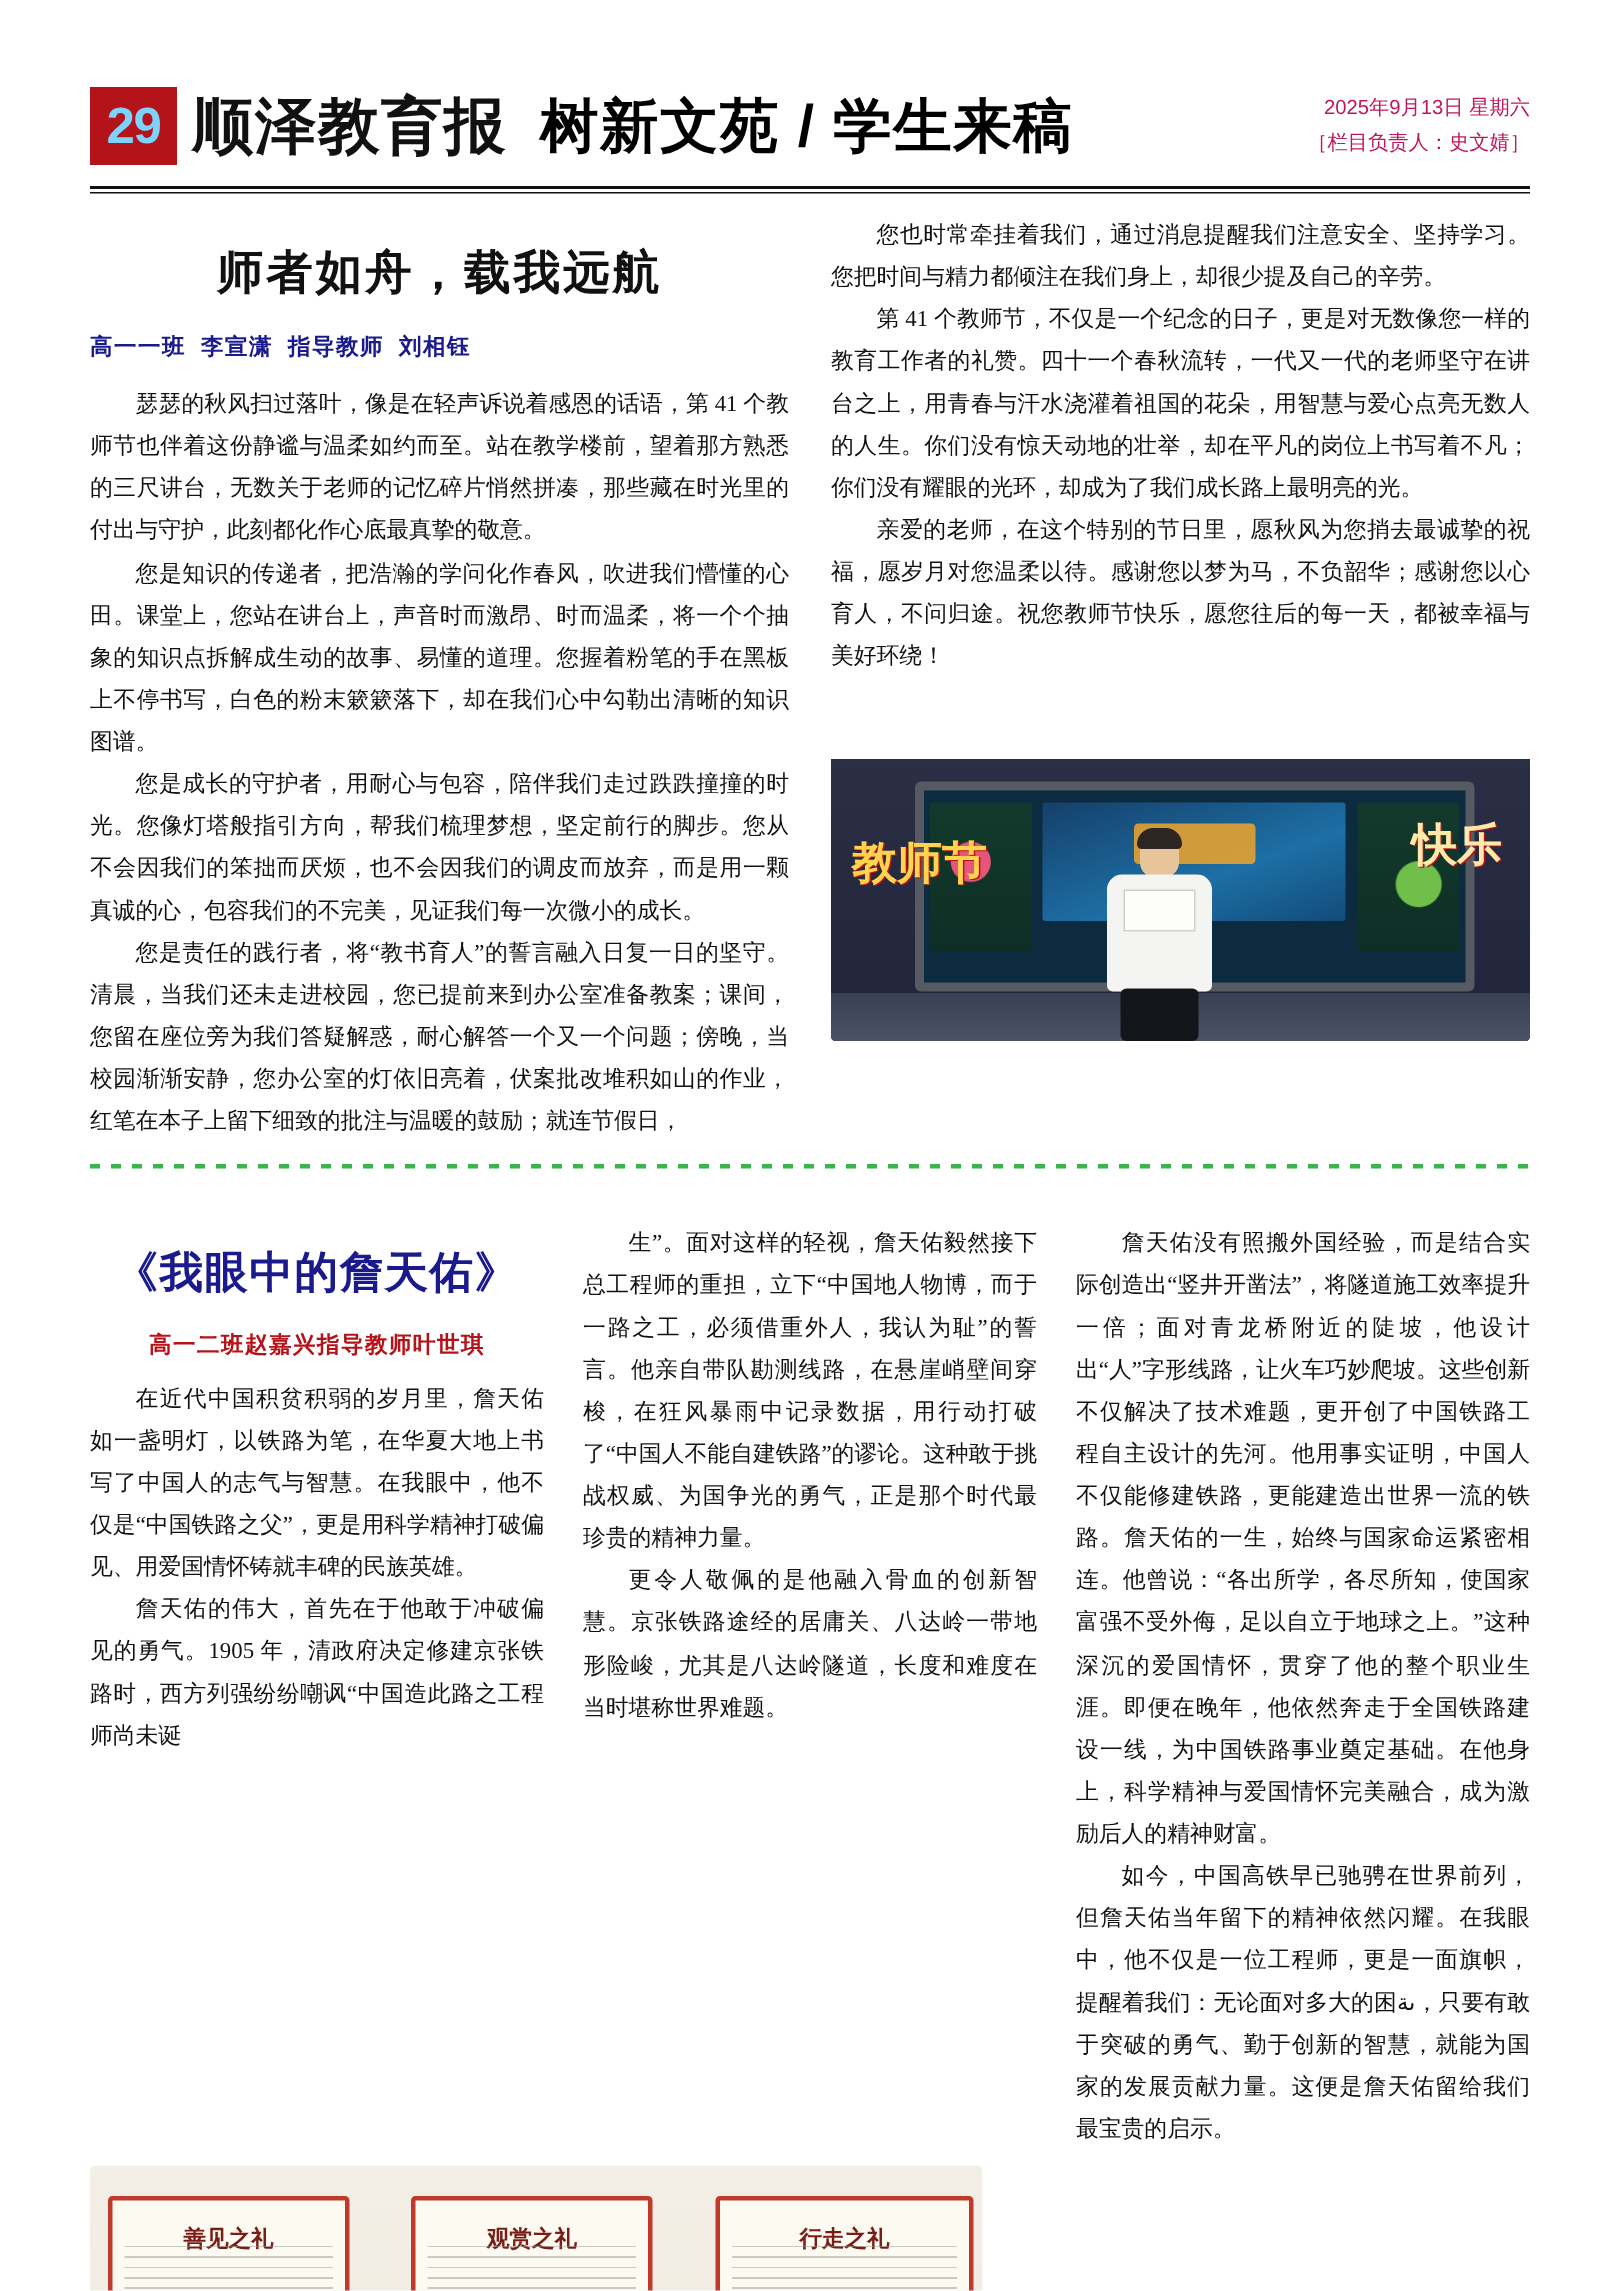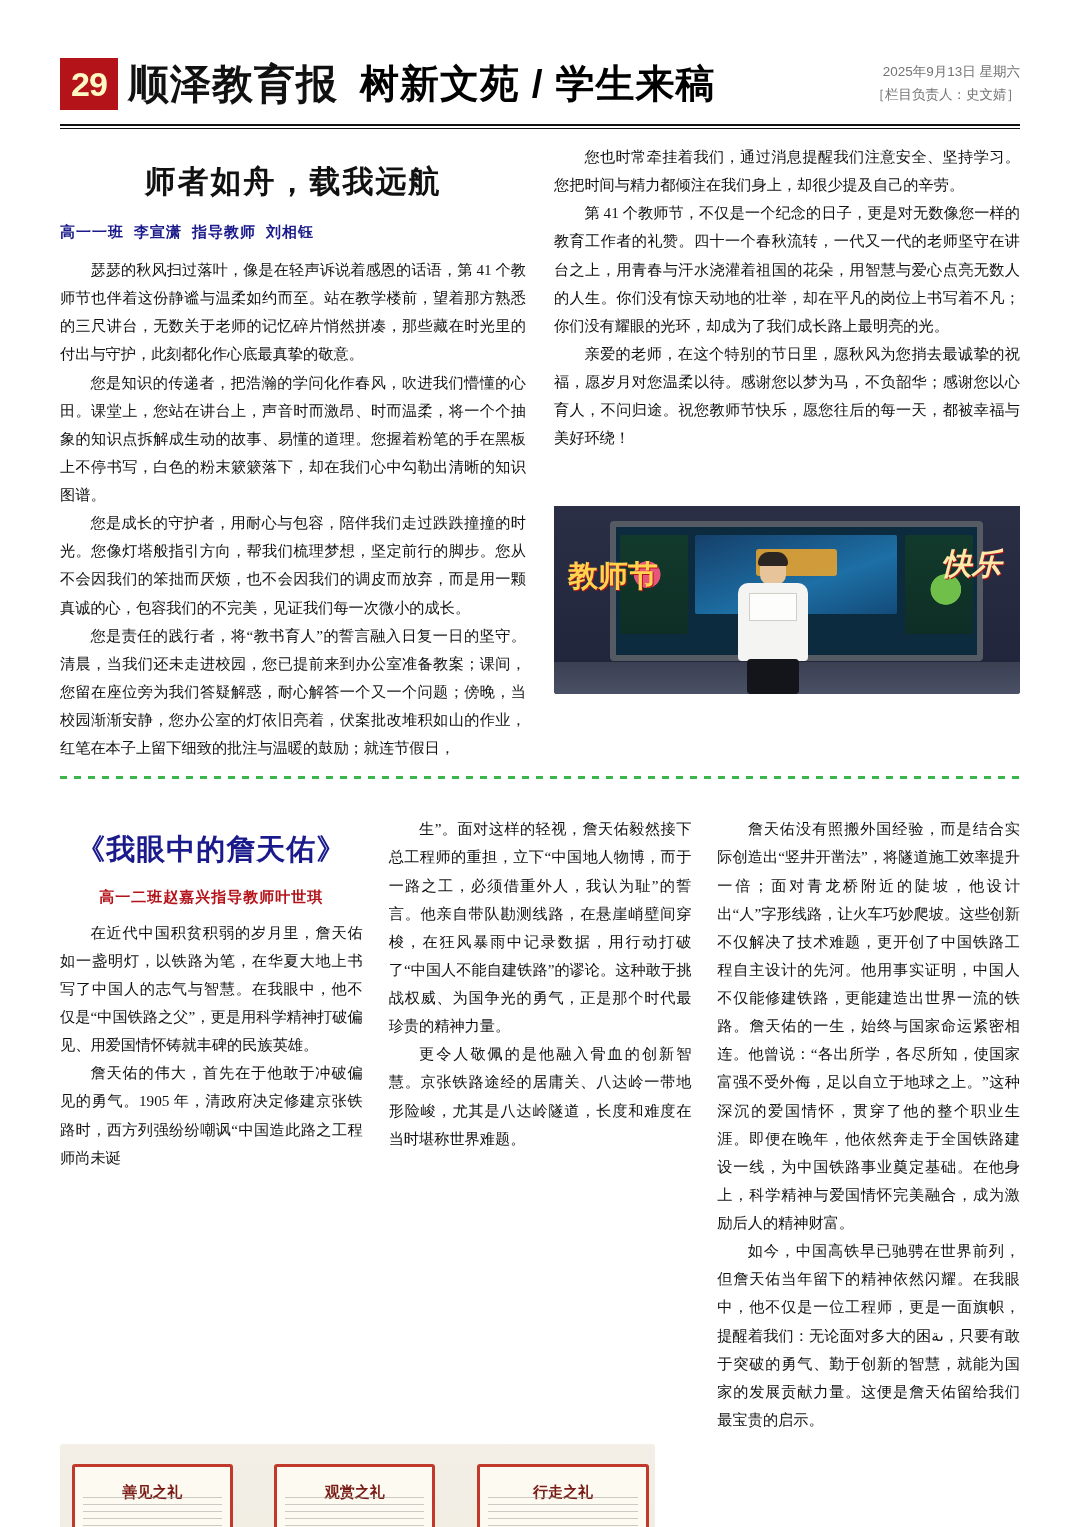--- a/index.html
+++ b/index.html
@@ -28,21 +28,21 @@
     position: relative;
     height: 72px;
     margin-top: 48px;
     display: flex;
     align-items: center;
   }
   .page-number {
     width: 58px;
     height: 52px;
     background: #b4131a;
-    color: #fef9c3;
+    color: #7dd3fc;
     font-family: "Liberation Sans", sans-serif;
     font-weight: bold;
     font-size: 34px;
     display: flex;
     align-items: center;
     justify-content: center;
     letter-spacing: -1px;
   }
   .paper-name {
     font-family: "Liberation Sans", sans-serif;
@@ -59,21 +59,21 @@
     color: #000000;
     margin-left: 22px;
     letter-spacing: 1px;
   }
   .masthead-right {
     margin-left: auto;
     text-align: right;
     font-family: "Liberation Sans", sans-serif;
     font-size: 13.5px;
     line-height: 1.7;
-    color: #737373;
+    color: #be185d;
   }
   .masthead-rule {
     height: 2px;
     background: #111;
     margin-top: 4px;
   }
   .masthead-rule.thin {
     height: 1px;
     margin-top: 2px;
   }
@@ -211,21 +211,21 @@
   .p1-chalkR { right: 1%; background: radial-gradient(circle at 60% 55%, #6fbf4a 0 22%, transparent 23%), linear-gradient(#123a2c, #0e2e25); }
   .p1-word {
     position: absolute;
     font-family: "Liberation Sans", sans-serif;
     font-weight: bold;
     font-size: 30px;
     color: #ffd34d;
     text-shadow: 1px 1px 0 #b4131a;
   }
   .p1-wordL { left: 3%; top: 22%; }
-  .p1-wordR { right: 4%; top: 16%; color: #ffe9a8; font-style: italic; }
+  .p1-wordR { right: 4%; top: 16%; color: #ffe9a8; }
   .p1-person {
     position: absolute;
     left: 47%;
     bottom: 0;
     width: 78px;
     height: 74%;
     transform: translateX(-50%);
   }
   .p1-head {
     position: absolute; left: 50%; top: 0; width: 26px; height: 30px;

